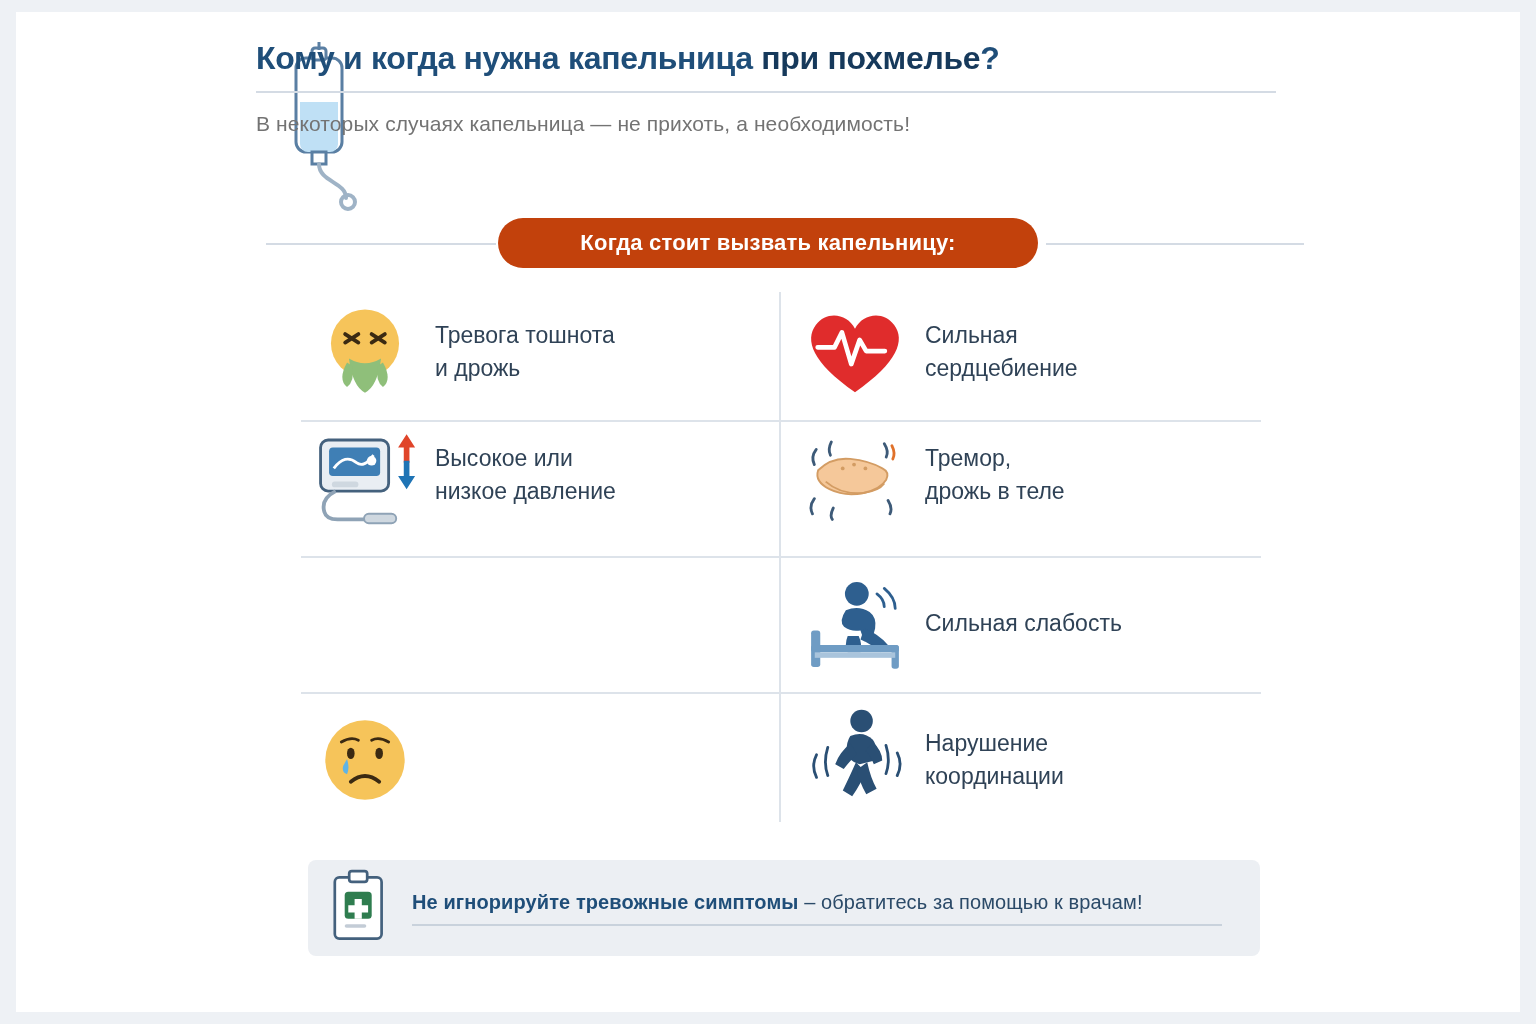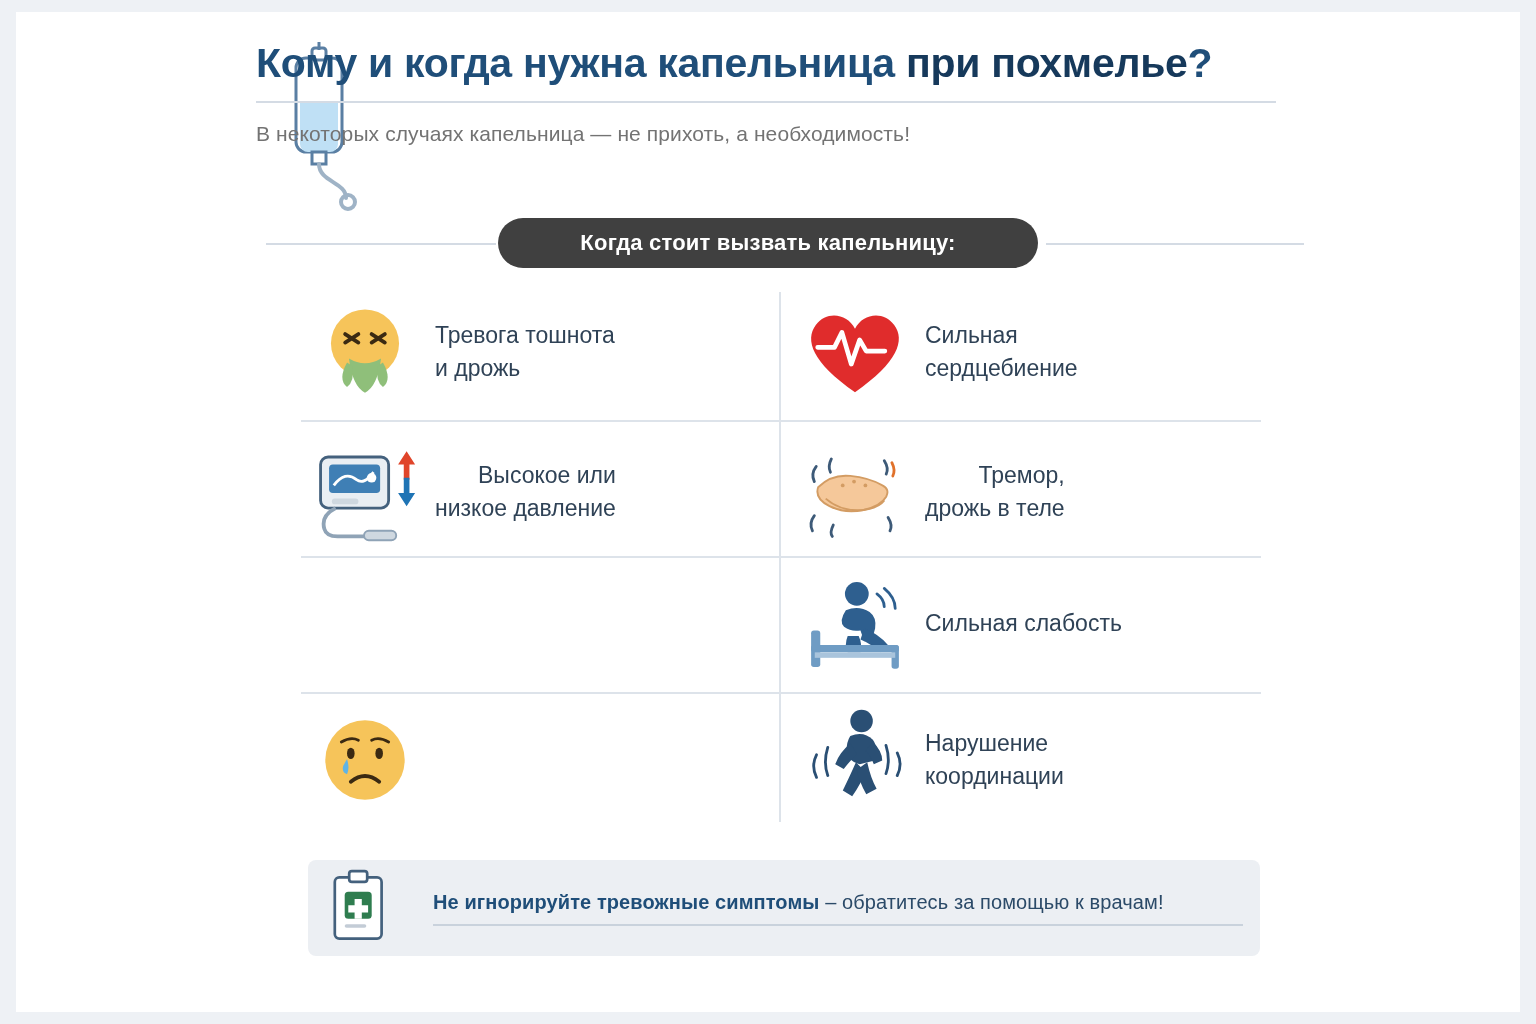--- a/index.html
+++ b/index.html
@@ -25,21 +25,21 @@
   }
 
   
   .header {
     position: absolute;
     left: 240px;
     top: 28px;
     width: 1020px;
   }
   .title {
-    font-size: 41px;
+    font-size: 32px;
     font-weight: bold;
     color: #1f4e79;
     letter-spacing: -0.3px;
     line-height: 1.15;
     white-space: nowrap;
   }
   .title .t-dark { color: #16395b; }
   .title .t-q { color: #1f4e79; }
   .title-rule {
     margin-top: 14px;
@@ -79,21 +79,21 @@
   }
   .banner-line.left  { left: 0;    width: 230px; }
   .banner-line.right { left: 780px; width: 258px; }
   .pill {
     position: absolute;
     left: 232px;
     top: 0;
     width: 540px;
     height: 50px;
     border-radius: 25px;
-    background: #404040;
+    background: #c2410c;
     color: #ffffff;
     font-size: 22px;
     font-weight: bold;
     display: flex;
     align-items: center;
     justify-content: center;
     letter-spacing: 0.2px;
   }
 
   
@@ -126,21 +126,21 @@
   .cell {
     position: absolute;
     width: 470px;
     height: 136px;
     display: flex;
     align-items: center;
   }
   .cell.col0 { left: 0; }
   .cell.col1 { left: 490px; }
   .cell.row0 { top: 0; }
-  .cell.row1 { top: 140px; text-align: right; }
+  .cell.row1 { top: 123px; }
   .cell.row2 { top: 272px; }
   .cell.row3 { top: 408px; }
 
   .cell-icon {
     width: 128px;
     height: 118px;
     flex: 0 0 128px;
     display: flex;
     align-items: center;
     justify-content: center;
@@ -167,21 +167,20 @@
   .footer-icon {
     width: 104px;
     height: 96px;
     flex: 0 0 104px;
     display: flex;
     align-items: center;
     justify-content: center;
   }
   .footer-text-wrap {
     padding-right: 18px;
-    margin-left: 21px;
   }
   .footer-text {
     font-size: 20px;
     color: #2b4a68;
     letter-spacing: 0.1px;
     white-space: nowrap;
   }
   .footer-text b { color: #1f4e79; }
   .footer-rule {
     margin-top: 10px;

